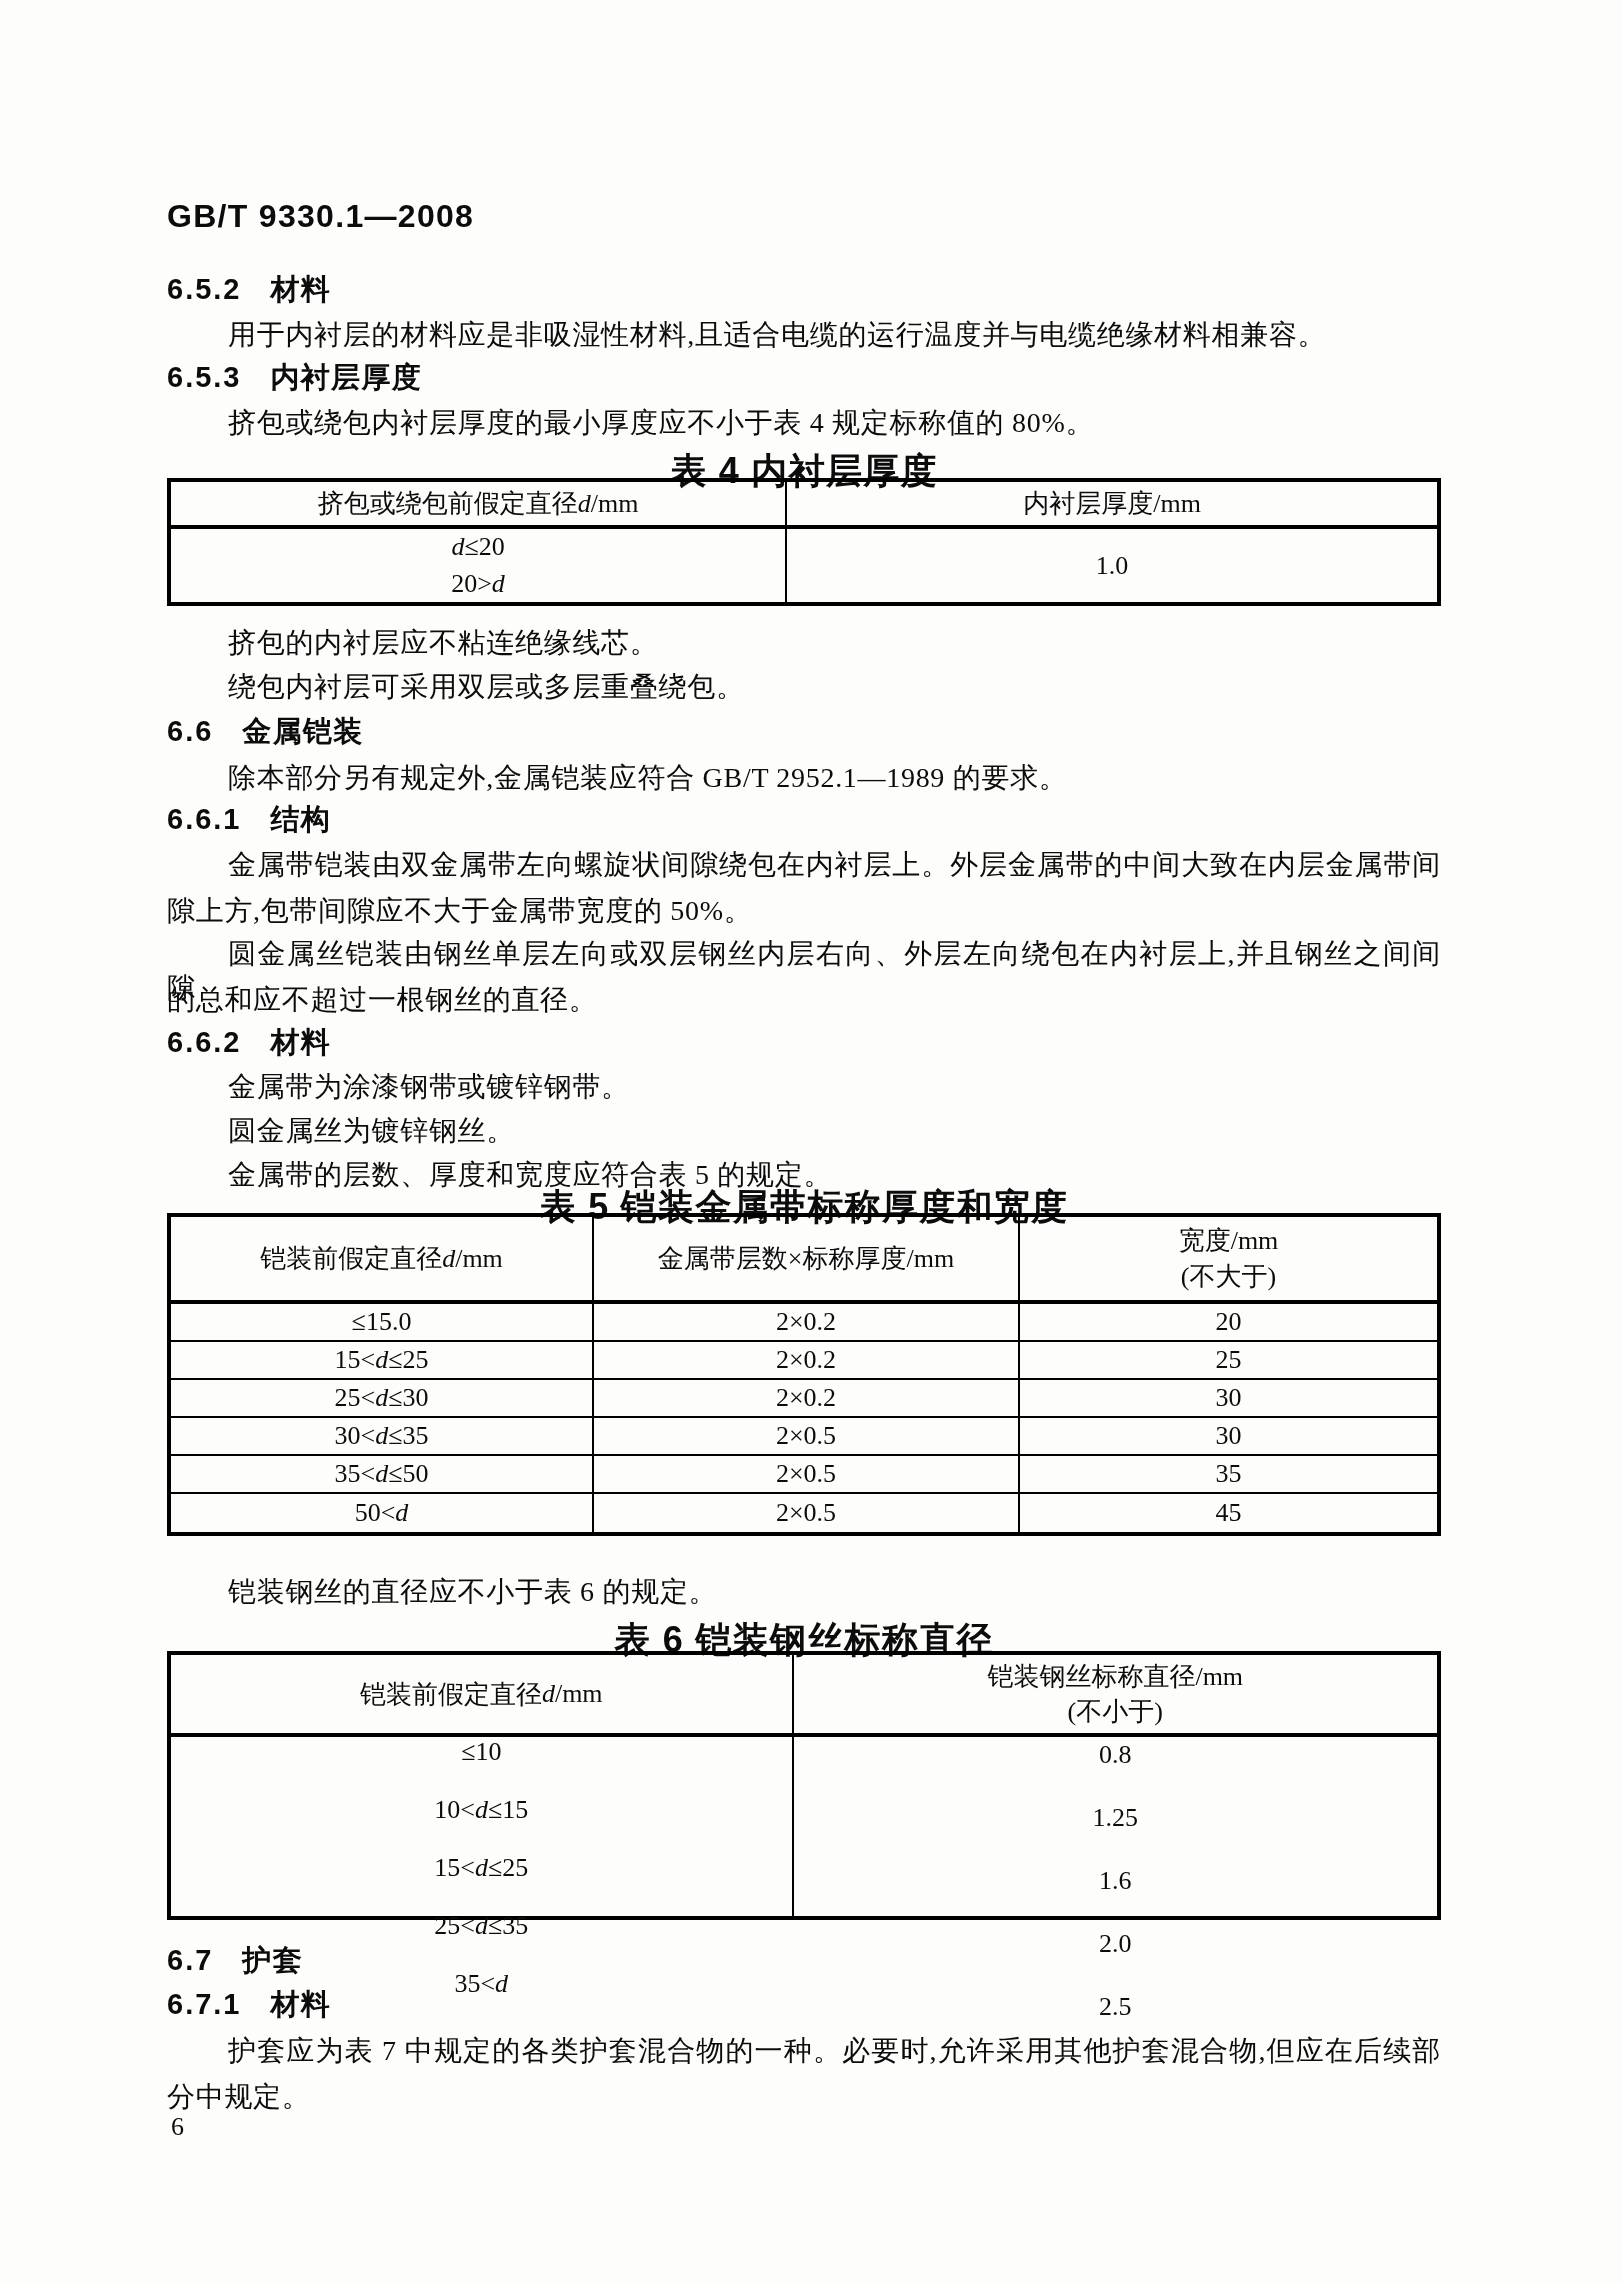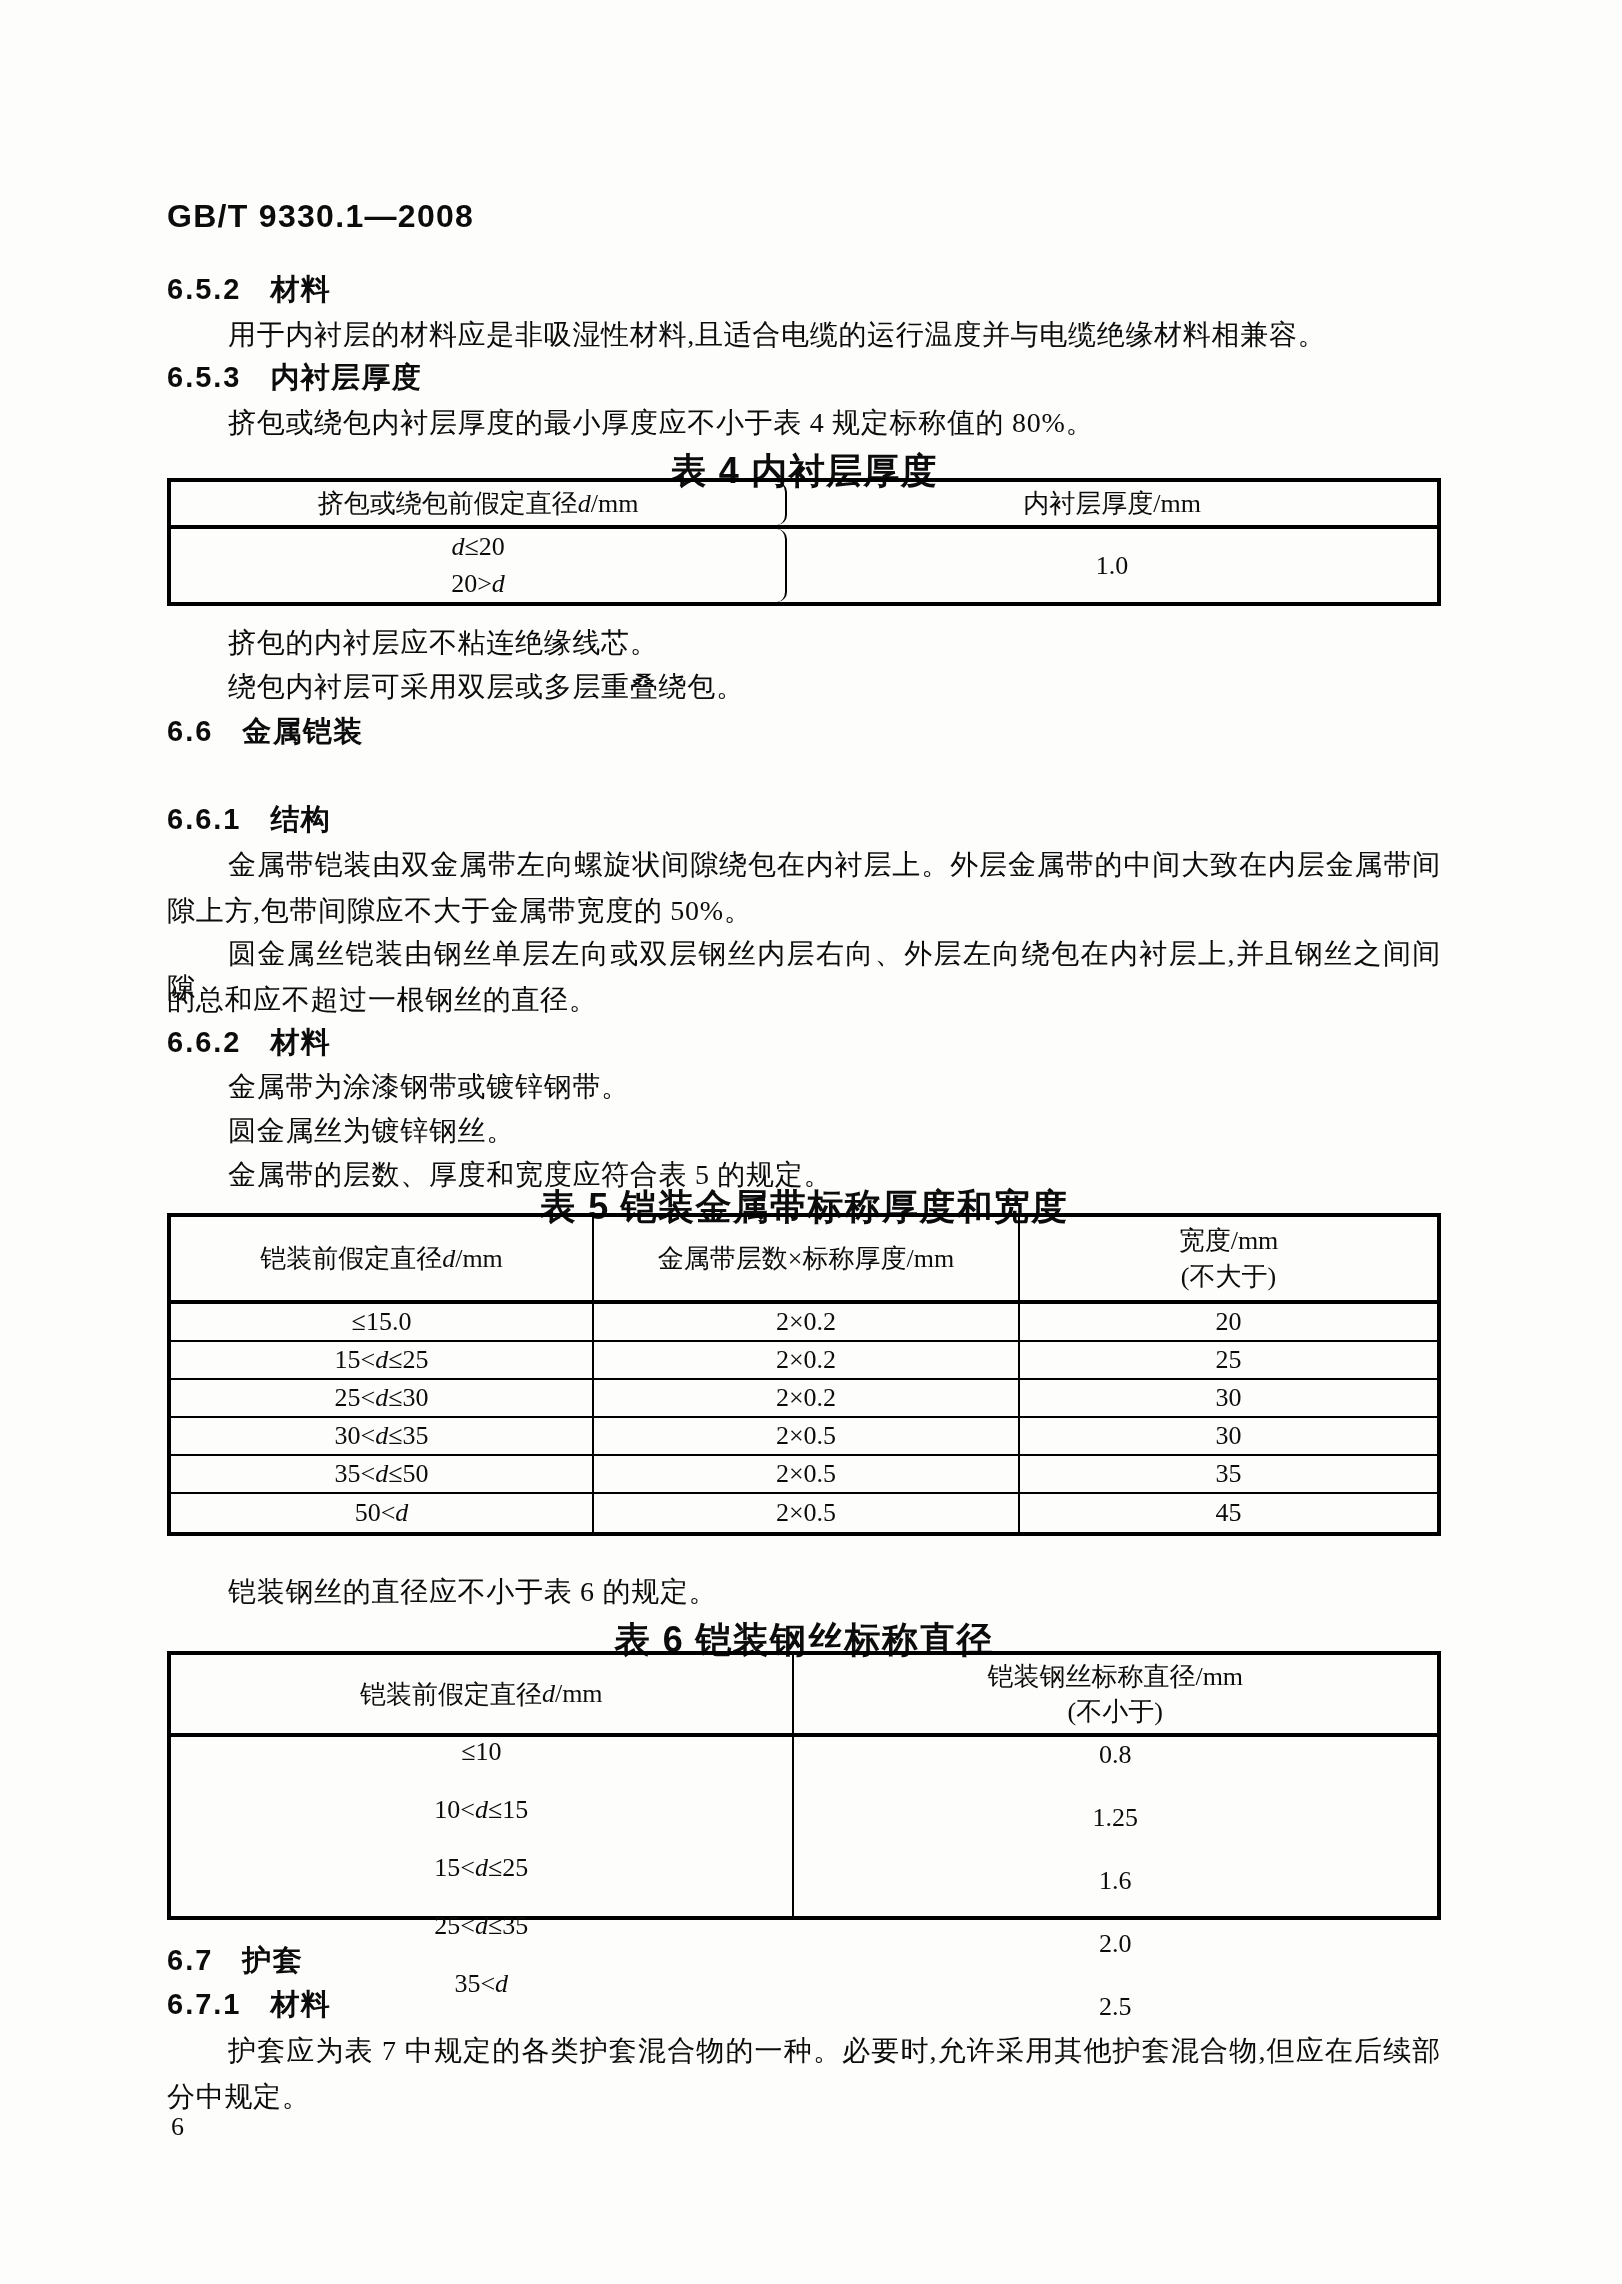--- a/index.html
+++ b/index.html
@@ -39,21 +39,21 @@
     box-sizing:border-box;
     border:4px solid #000;
     font-size:26px;
   }
   .tbl * { box-sizing:border-box; }
   .cell { display:flex; align-items:center; justify-content:center; text-align:center; }
   .vline-r { border-right:2px solid #000; }
 
   
   .t4-header { display:flex; height:47px; border-bottom:4px solid #000; }
-  .t4-c1 { width:618px;border-radius:10px; }
+  .t4-c1 { width:618px; }
   .t4-c2 { width:652px; }
   .t4-body { display:flex; height:73px; }
   .t4-col { display:flex; flex-direction:column; justify-content:space-around; }
   .t4-line { text-align:center; }
 
   
   .t5-header { display:flex; height:87px; border-bottom:4px solid #000; }
   .t5-c1 { width:423px; }
   .t5-c2 { width:426px; }
   .t5-c3 { width:417px; flex-direction:column; line-height:1.35; }
@@ -108,20 +108,21 @@
     </div>
   </div>
 
   <div class="abs body-line indent" style="top:626px">挤包的内衬层应不粘连绝缘线芯。</div>
   <div class="abs body-line indent" style="top:670px">绕包内衬层可采用双层或多层重叠绕包。</div>
 
   <div class="abs heading" style="top:716px">
     <span class="num">6.6</span><span class="ttl">金属铠装</span>
   </div>
 
+  <div class="abs body-line indent" style="top:761px">除本部分另有规定外,金属铠装应符合 GB/T 2952.1—1989 的要求。</div>
 
   <div class="abs heading" style="top:804px">
     <span class="num">6.6.1</span><span class="ttl">结构</span>
   </div>
 
   <div class="abs body-line indent fill" style="top:848px">金属带铠装由双金属带左向螺旋状间隙绕包在内衬层上。外层金属带的中间大致在内层金属带间</div>
   <div class="abs body-line" style="top:894px">隙上方,包带间隙应不大于金属带宽度的 50%。</div>
   <div class="abs body-line indent fill" style="top:937px">圆金属丝铠装由钢丝单层左向或双层钢丝内层右向、外层左向绕包在内衬层上,并且钢丝之间间隙</div>
   <div class="abs body-line" style="top:983px">的总和应不超过一根钢丝的直径。</div>
 

